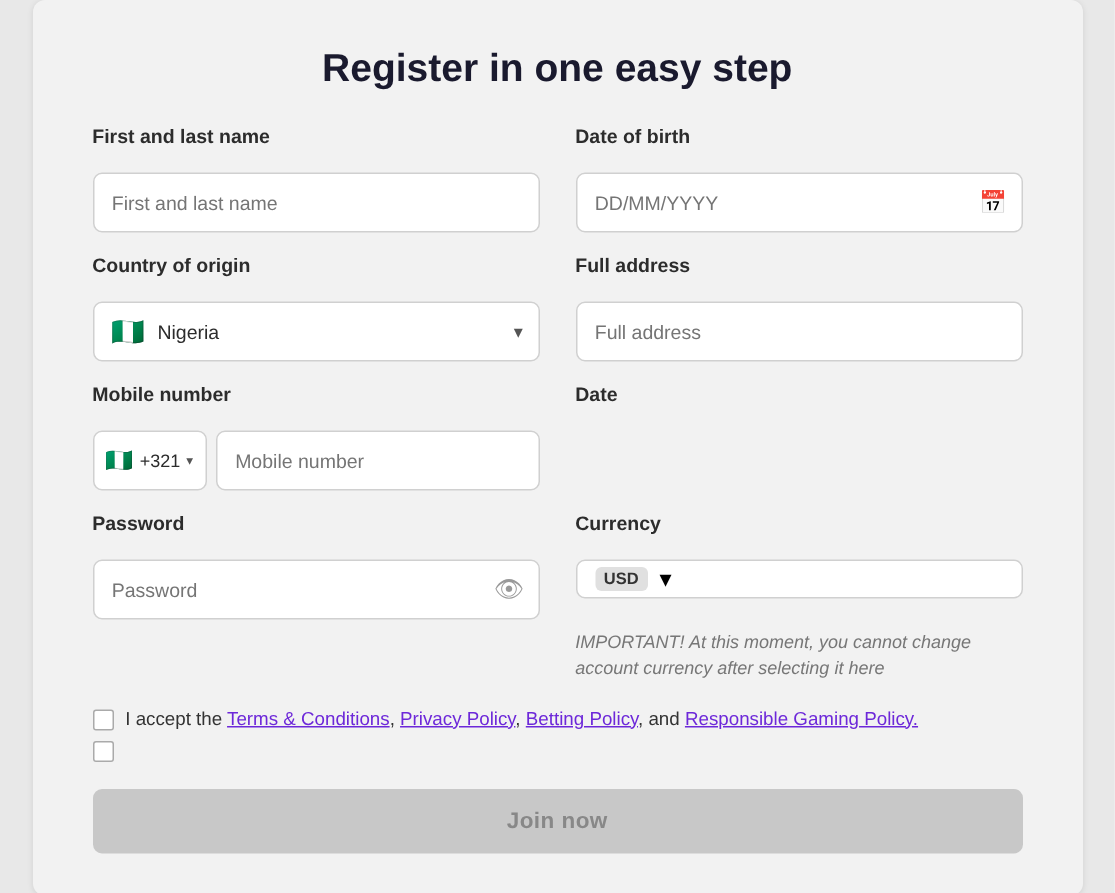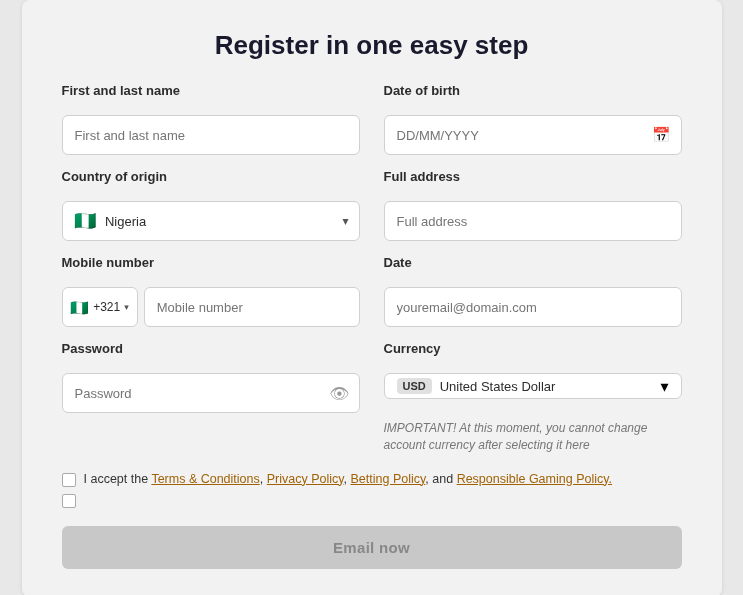--- a/index.html
+++ b/index.html
@@ -238,21 +238,21 @@
       border: 1.5px solid #aaa;
       border-radius: 2px;
       margin-top: 1px;
       flex-shrink: 0;
       cursor: pointer;
       appearance: none;
       background: #fff;
     }
 
     .checkbox-row a {
-      color: #a16207;
+      color: #6d28d9;
       text-decoration: underline;
     }
 
     .checkbox-row .highlight {
       color: #27ae60;
       font-weight: bold;
     }
 
     
     .join-button {
@@ -311,36 +311,34 @@
           <span class="flag-emoji">🇳🇬</span>
           <span>+321</span>
           <span class="chevron-small">▾</span>
         </div>
         <input class="mobile-input" type="text" placeholder="Mobile number" style="">
       </div>
     </div>
 
     <div class="form-group">
       <label class="form-label">Date</label>
-      <input class="form-input" type="email" placeholder="youremail@domain.com" style="">
     </div>
 
     <div class="form-group">
       <label class="form-label">Password</label>
       <div class="password-wrapper">
         <input class="form-input" type="password" placeholder="Password" style="">
         <span class="eye-icon">👁</span>
       </div>
     </div>
 
     <div class="form-group">
       <label class="form-label">Currency</label>
       <div class="currency-select-inner">
         <span class="currency-badge">USD</span>
-        <span class="currency-name">United States Dollar</span>
         <span class="chevron-icon">▾</span>
       </div>
       <div class="currency-note">IMPORTANT! At this moment, you cannot change account currency after selecting it here</div>
     </div>
 
   </div>
 
   
   <div class="checkboxes-section">
     <label class="checkbox-row">
@@ -348,14 +346,14 @@
       <span>
         I accept the <a href="#">Terms &amp; Conditions</a>, <a href="#">Privacy Policy</a>, <a href="#">Betting Policy</a>, and <a href="#">Responsible Gaming Policy.</a>
       </span>
     </label>
     <label class="checkbox-row">
       <input type="checkbox" style="">
     </label>
   </div>
 
   
-  <button class="join-button" disabled="">Email now</button>
+  <button class="join-button" disabled="">Join now</button>
 </div>
 
 </body></html>

